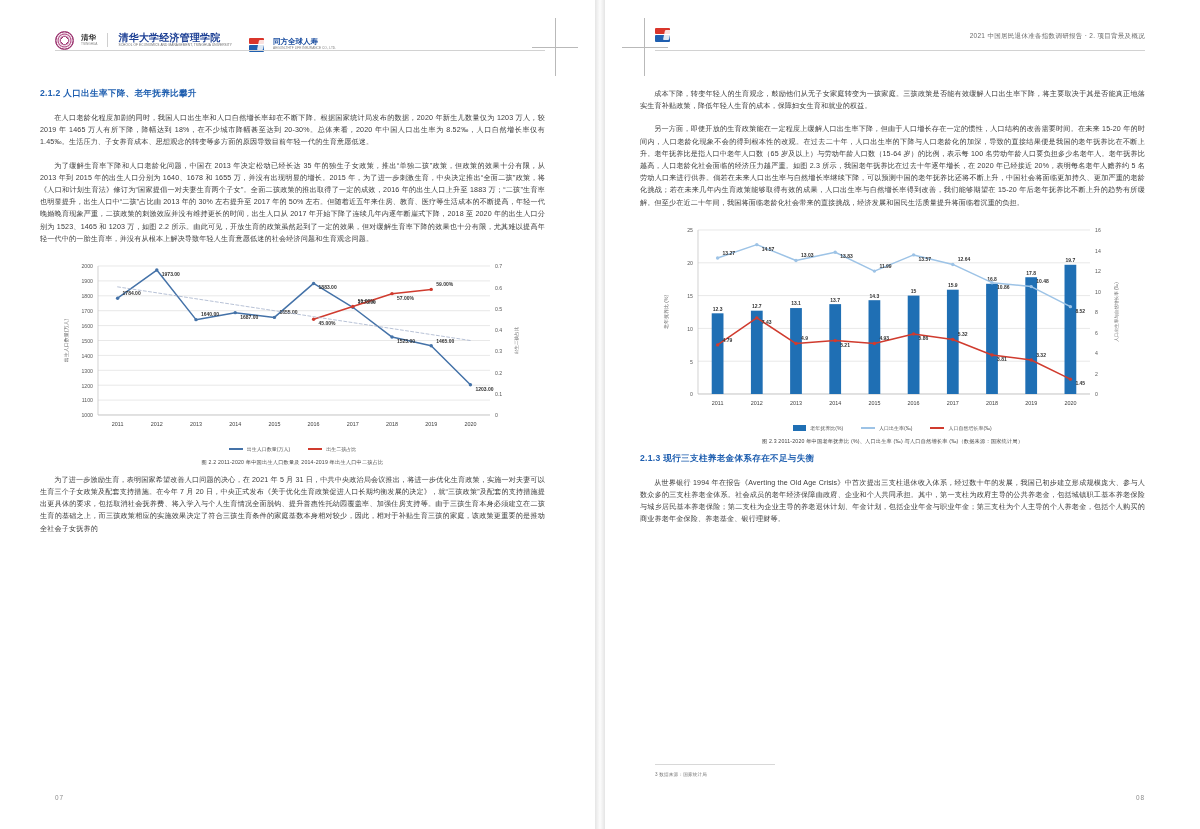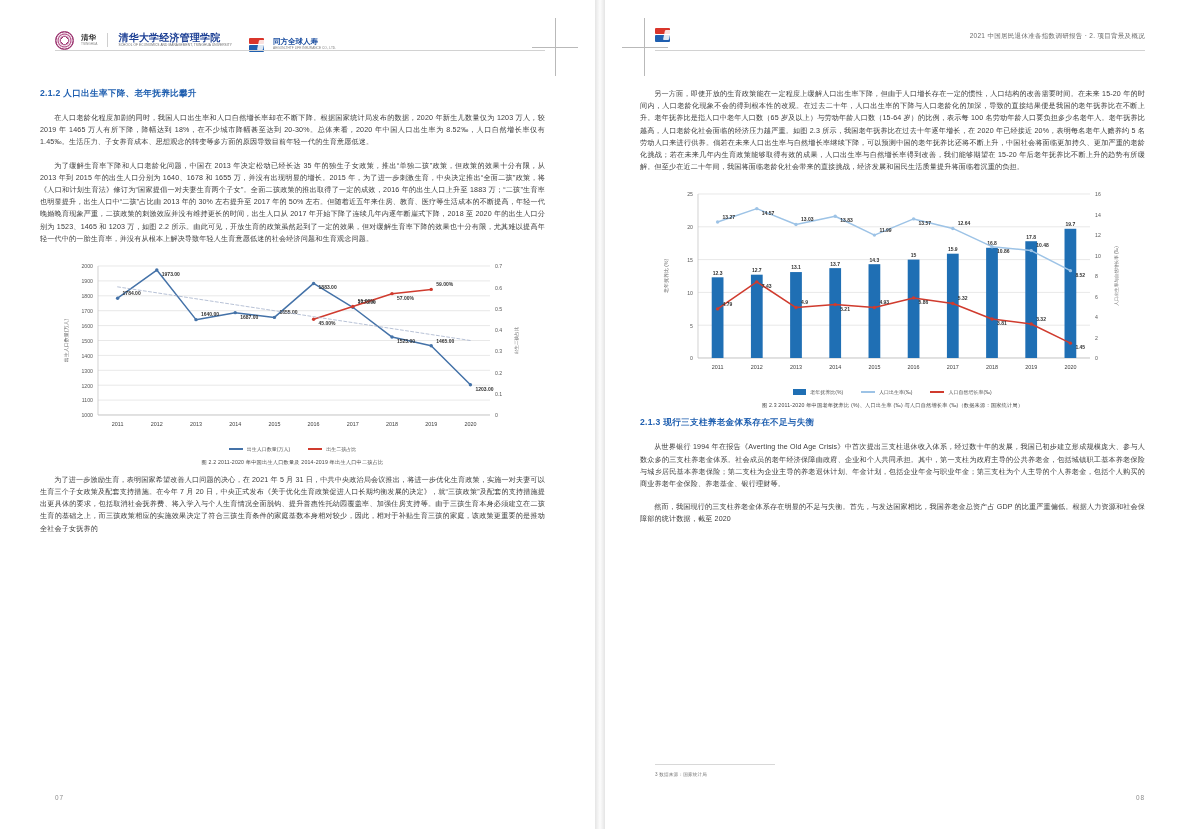--- a/index.html
+++ b/index.html
@@ -235,20 +235,21 @@
               <i class="b"></i>
               <i class="c"></i>
             </span>
         </div>
         <div class="hdr-right">2021 中国居民退休准备指数调研报告 · 2. 项目背景及概况</div>
         <div class="hdr-rule"></div>
       </div>
     </div>
 
     <div class="content">
+      <p class="para">成本下降，转变年轻人的生育观念，鼓励他们从无子女家庭转变为一孩家庭。三孩政策是否能有效缓解人口出生率下降，将主要取决于其是否能真正地落实生育补贴政策，降低年轻人生育的成本，保障妇女生育和就业的权益。</p>
       <p class="para">另一方面，即使开放的生育政策能在一定程度上缓解人口出生率下降，但由于人口增长存在一定的惯性，人口结构的改善需要时间。在未来 15-20 年的时间内，人口老龄化现象不会的得到根本性的改观。在过去二十年，人口出生率的下降与人口老龄化的加深，导致的直接结果便是我国的老年抚养比在不断上升。老年抚养比是指人口中老年人口数（65 岁及以上）与劳动年龄人口数（15-64 岁）的比例，表示每 100 名劳动年龄人口要负担多少名老年人。老年抚养比越高，人口老龄化社会面临的经济压力越严重。如图 2.3 所示，我国老年抚养比在过去十年逐年增长，在 2020 年已经接近 20%，表明每名老年人赡养约 5 名劳动人口来进行供养。倘若在未来人口出生率与自然增长率继续下降，可以预测中国的老年抚养比还将不断上升，中国社会将面临更加持久、更加严重的老龄化挑战；若在未来几年内生育政策能够取得有效的成果，人口出生率与自然增长率得到改善，我们能够期望在 15-20 年后老年抚养比不断上升的趋势有所缓解。但至少在近二十年间，我国将面临老龄化社会带来的直接挑战，经济发展和国民生活质量提升将面临着沉重的负担。</p>
 
       <div class="figure">
         <svg id="chart-23" width="490" height="200" viewBox="0 0 490 200">
             <line x1="58" y1="174" x2="450" y2="174" stroke="#d9d9d9" stroke-width="0.6"></line>
             <text x="53" y="176.3" font-size="5.2" fill="#595959" text-anchor="end" font-family="&quot;Liberation Sans&quot;, sans-serif">0</text>
             <line x1="58" y1="141.2" x2="450" y2="141.2" stroke="#d9d9d9" stroke-width="0.6"></line>
             <text x="53" y="143.5" font-size="5.2" fill="#595959" text-anchor="end" font-family="&quot;Liberation Sans&quot;, sans-serif">5</text>
             <line x1="58" y1="108.39999999999999" x2="450" y2="108.39999999999999" stroke="#d9d9d9" stroke-width="0.6"></line>
             <text x="53" y="110.69999999999999" font-size="5.2" fill="#595959" text-anchor="end" font-family="&quot;Liberation Sans&quot;, sans-serif">10</text>
@@ -356,21 +357,20 @@
           <span class="legend-item">
             <span class="lg-swatch lg-line" style="background:#d03b2e"></span>
             <span>人口自然增长率(‰)</span>
           </span>
         </div>
         <div class="fig-caption">图 2.3 2011-2020 年中国老年抚养比 (%)、人口出生率 (‰) 与人口自然增长率 (‰)（数据来源：国家统计局）</div>
       </div>
 
       <h3 class="sec">2.1.3 现行三支柱养老金体系存在不足与失衡</h3>
       <p class="para">从世界银行 1994 年在报告《Averting the Old Age Crisis》中首次提出三支柱退休收入体系，经过数十年的发展，我国已初步建立形成规模庞大、参与人数众多的三支柱养老金体系。社会成员的老年经济保障由政府、企业和个人共同承担。其中，第一支柱为政府主导的公共养老金，包括城镇职工基本养老保险与城乡居民基本养老保险；第二支柱为企业主导的养老退休计划、年金计划，包括企业年金与职业年金；第三支柱为个人主导的个人养老金，包括个人购买的商业养老年金保险、养老基金、银行理财等。</p>
-      <p class="para">然而，我国现行的三支柱养老金体系存在明显的不足与失衡。首先，与发达国家相比，我国养老金总资产占 GDP 的比重严重偏低。根据人力资源和社会保障部的统计数据，截至 2020</p>
     </div>
 
     <div class="footnote-rule"></div>
     <div class="footnote">3 数据来源：国家统计局</div>
     <div class="pageno r">08</div>
   </div>
 
   <div class="gutter-shadow"></div>
 
   <div class="crop-mark" style="left:555px;top:18px;width:1px;height:58px;"></div>

